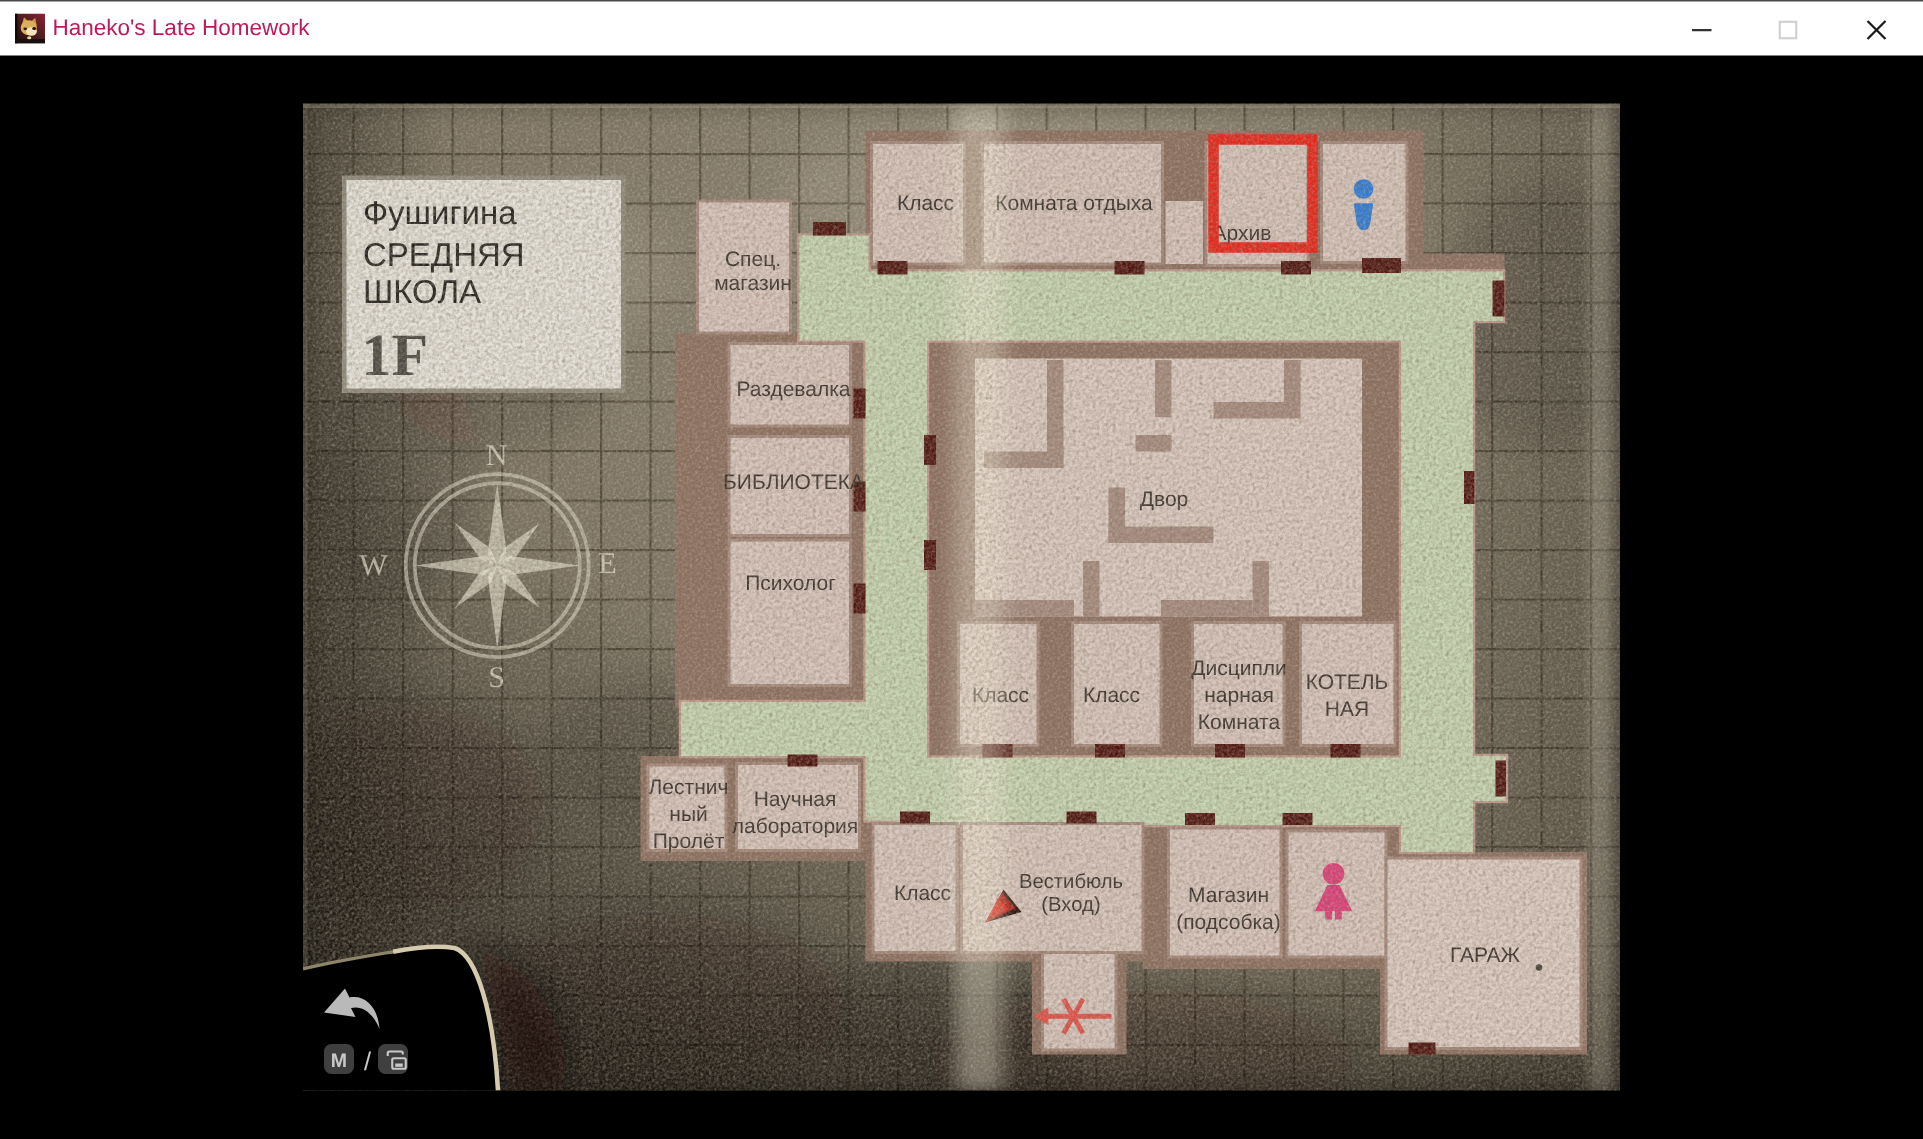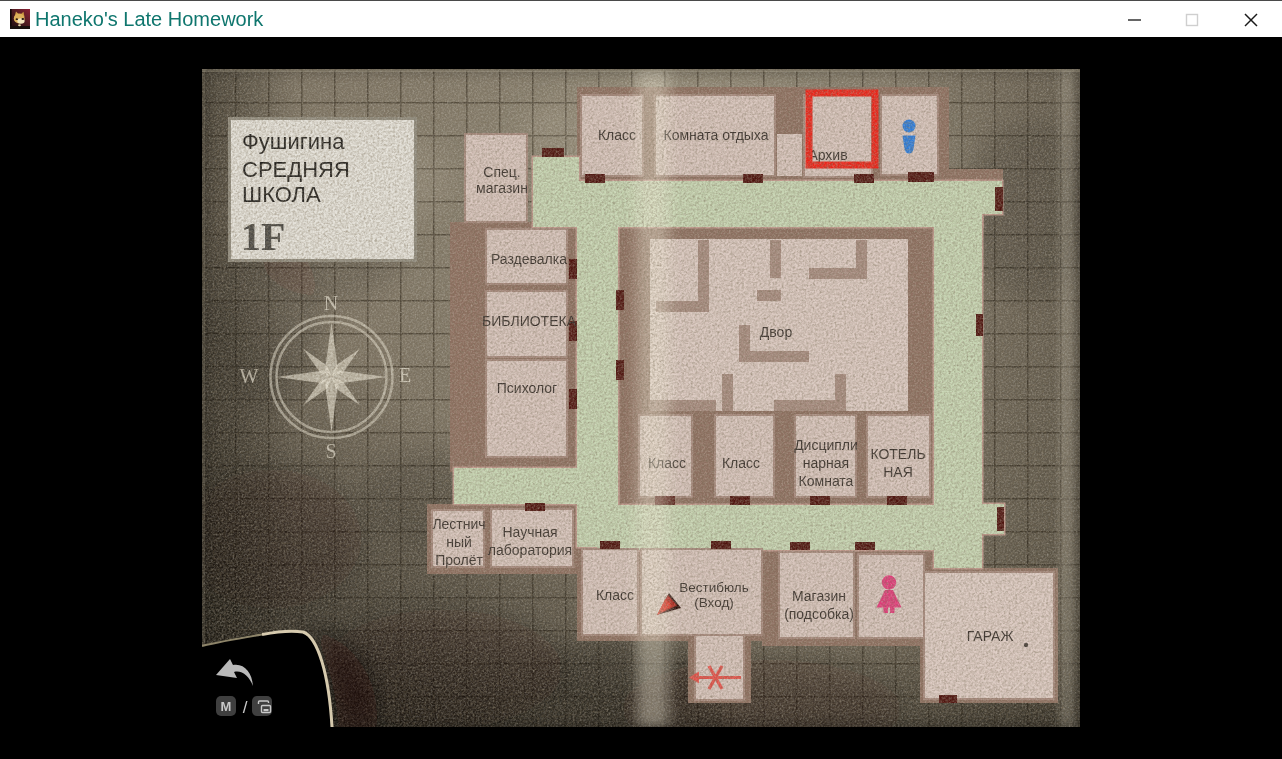--- a/index.html
+++ b/index.html
@@ -1,19 +1,19 @@
 <!DOCTYPE html>
 <html><head>
 <meta charset="utf-8">
 <style>
 html,body{margin:0;padding:0;background:#000;width:1282px;height:759px;overflow:hidden;font-family:"Liberation Sans",sans-serif;}
 *{box-sizing:border-box}
 #titlebar{position:absolute;left:0;top:0;width:1282px;height:37px;background:#fff;border-top:1px solid #4a4a4a;}
 #ticon{position:absolute;left:10px;top:8px;width:20px;height:20px;}
-#ttext{position:absolute;left:35px;top:0;height:36px;line-height:36px;font-size:20px;color:#0f766e;}
+#ttext{position:absolute;left:35px;top:0;height:36px;line-height:36px;font-size:15px;color:#be185d;}
 #btns{position:absolute;right:0;top:0;}
 #map{position:absolute;left:202px;top:69px;width:878px;height:658px;}
 </style>
 </head>
 <body>
 <div id="titlebar">
   <svg id="ticon" viewBox="0 0 20 20">
     <defs>
       <linearGradient id="catbg" x1="0" y1="1" x2="1" y2="0">
         <stop offset="0%" stop-color="#1a0c0c"></stop>

